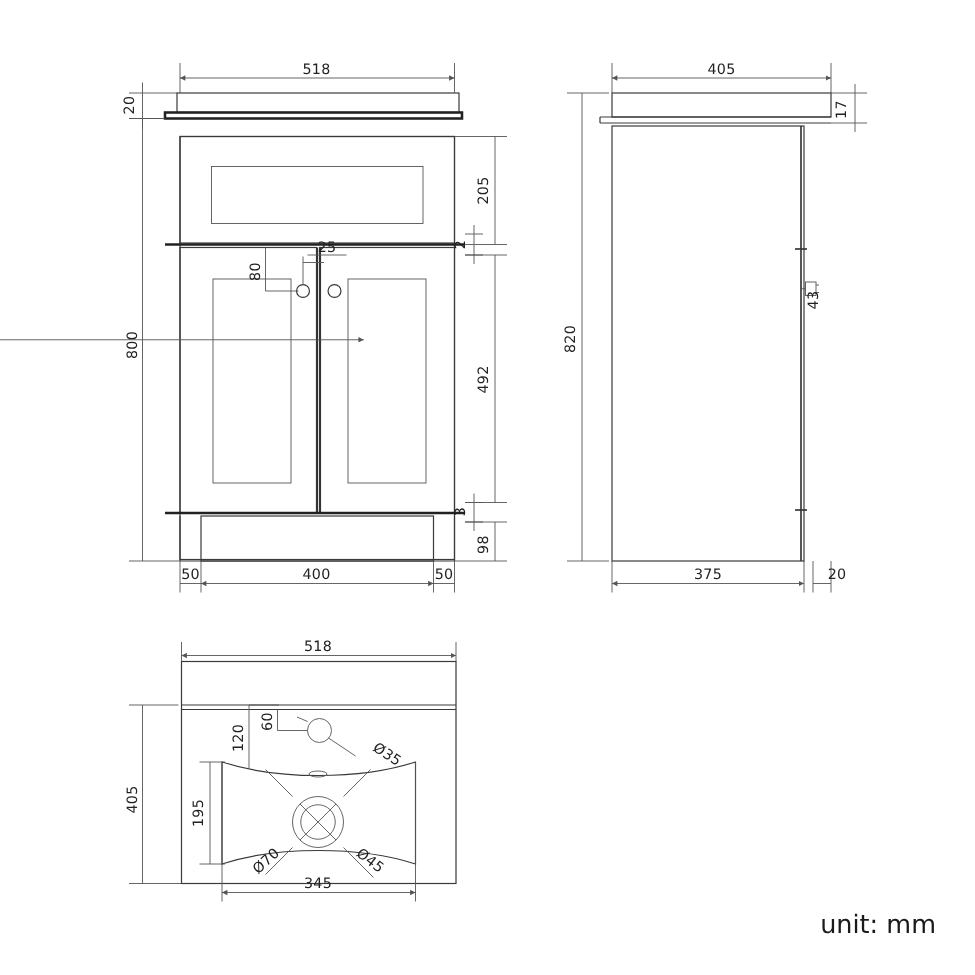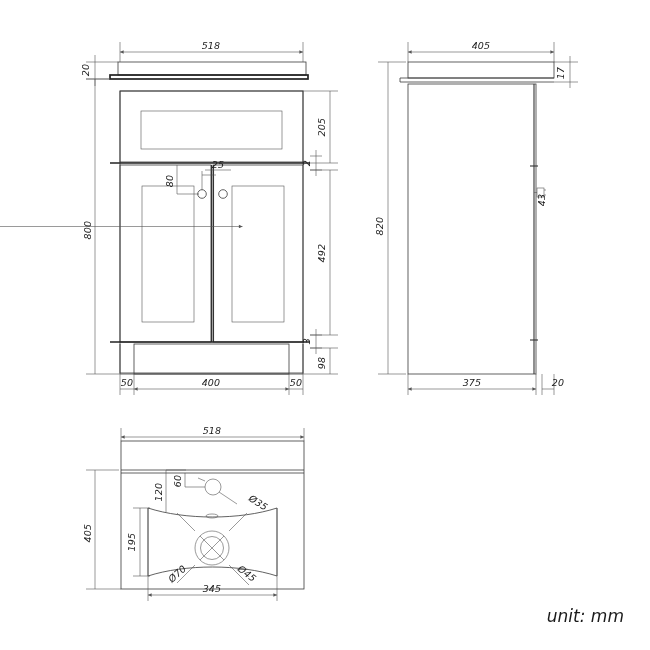--- a/index.html
+++ b/index.html
@@ -1,21 +1,21 @@
 <!DOCTYPE html>
 <html><head>
 <meta charset="utf-8">
 <style>
   html,body{margin:0;padding:0;background:#ffffff;}
   body{
     width:650px;height:650px;position:relative;overflow:hidden;
     font-family:"DejaVu Sans","Liberation Sans",sans-serif;
     color:#1a1a1a;
   }
-  #drawing-root{position:absolute;left:0;top:0;width:650px;height:650px;font-style:italic;}
+  #drawing-root{position:absolute;left:0;top:0;width:650px;height:650px;}
   svg{display:block;}
   .dimtext{
     font-family:"DejaVu Sans","Liberation Sans",sans-serif;
     font-size:9.5px; fill:#222; letter-spacing:0.2px;
   }
   .unittext{
     font-family:"DejaVu Sans","Liberation Sans",sans-serif;
     font-size:17px; fill:#1a1a1a;
   }
   .ln{stroke:#3a3a3a;stroke-width:0.8;fill:none;}

